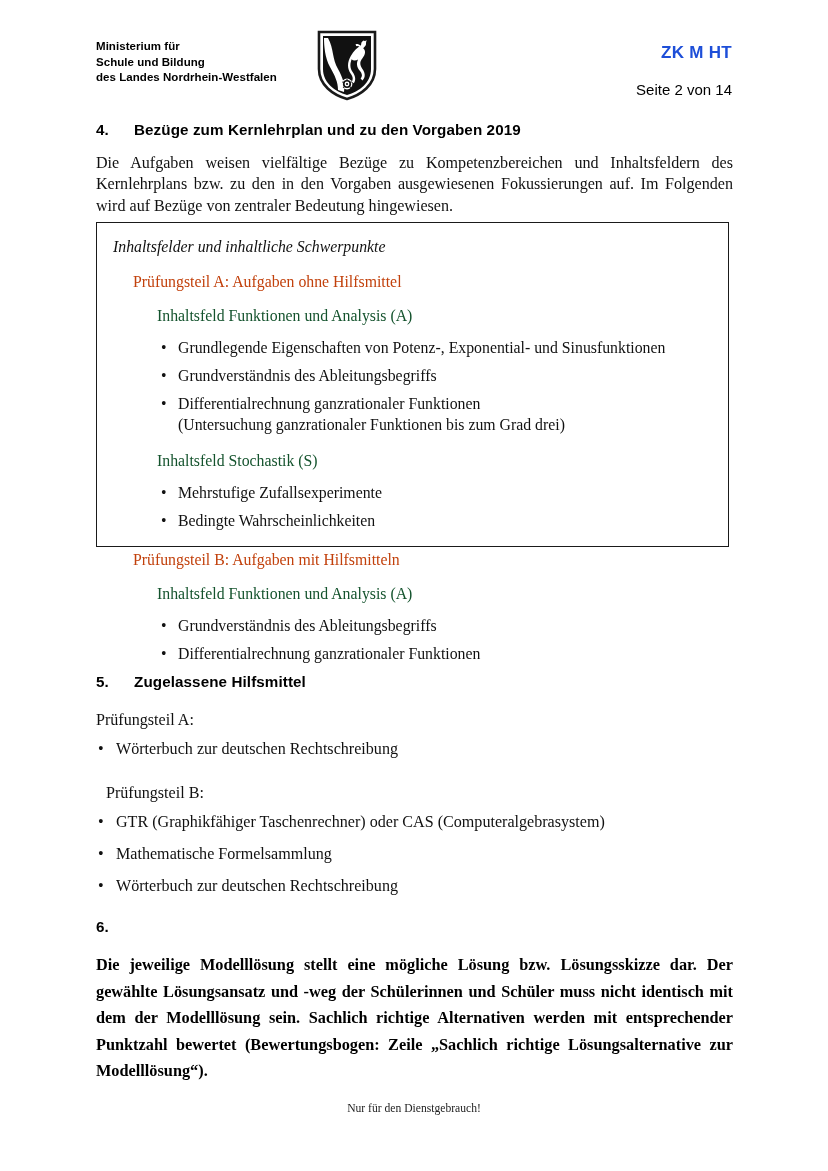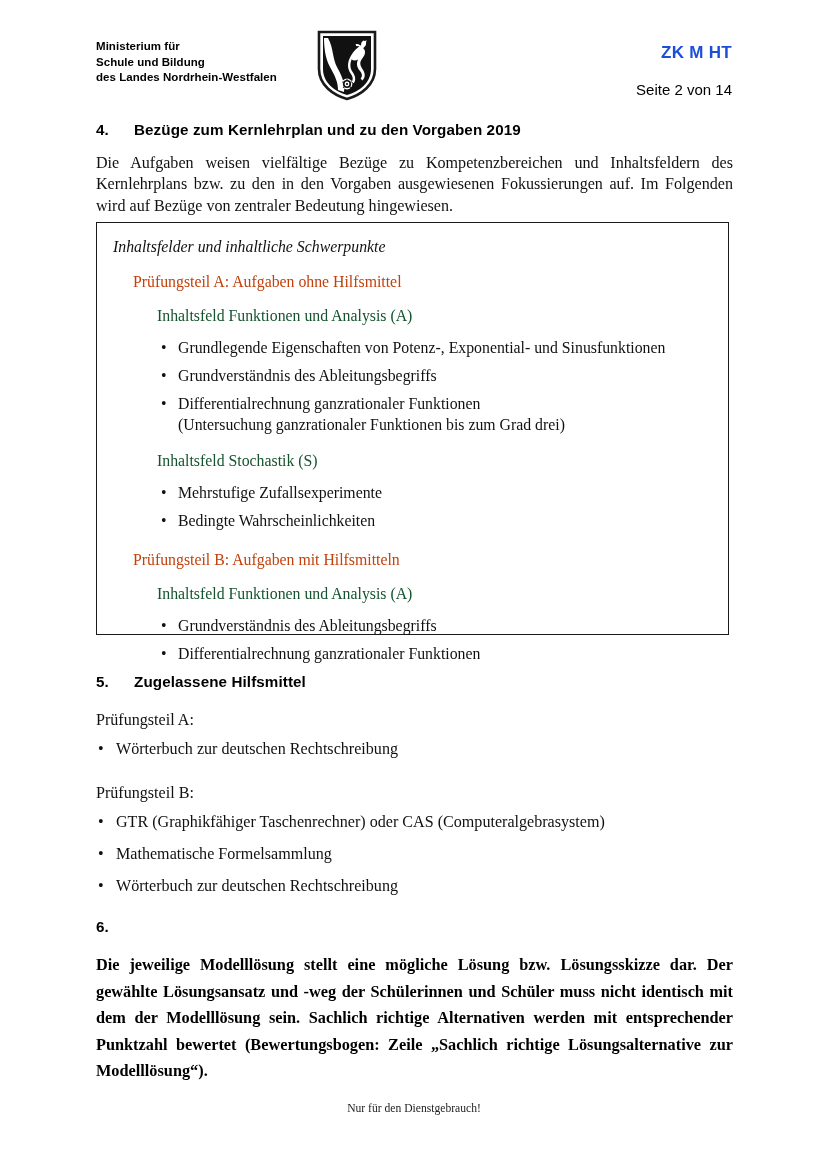--- a/index.html
+++ b/index.html
@@ -104,21 +104,21 @@
     color: #111;
     font-family: "Liberation Serif", serif;
   }
 
   
   .framed-box {
     position: absolute;
     left: 96px;
     top: 218px;
     width: 633px;
-    height: 413px;
+    height: 325px;
     border: 1.6px solid #1a1a1a;
     box-sizing: border-box;
     background: #fff;
   }
   .box-inner {
     padding: 13px 14px 0 14px;
   }
   .box-title {
     font-style: italic;
     font-size: 15.8px;
@@ -346,21 +346,21 @@
 
     <p class="plain-line" style="margin-top:17px;">Prüfungsteil A:</p>
 
     <ul class="flat-list" style="margin-top:8px;">
       <li>
         <span class="bullet-dot">•</span>
         <span>Wörterbuch zur deutschen Rechtschreibung</span>
       </li>
     </ul>
 
-    <p class="plain-line" style="margin-top:23px;">Prüfungsteil B:</p>
+    <p class="plain-line" style="margin-top:23px;margin-left:10px;">Prüfungsteil B:</p>
 
     <ul class="flat-list" style="margin-top:8px;">
       <li style="margin-bottom:11px;">
         <span class="bullet-dot">•</span>
         <span>GTR (Graphikfähiger Taschenrechner) oder CAS (Computeralgebrasystem)</span>
       </li>
       <li style="margin-bottom:11px;">
         <span class="bullet-dot">•</span>
         <span>Mathematische Formelsammlung</span>
       </li>

